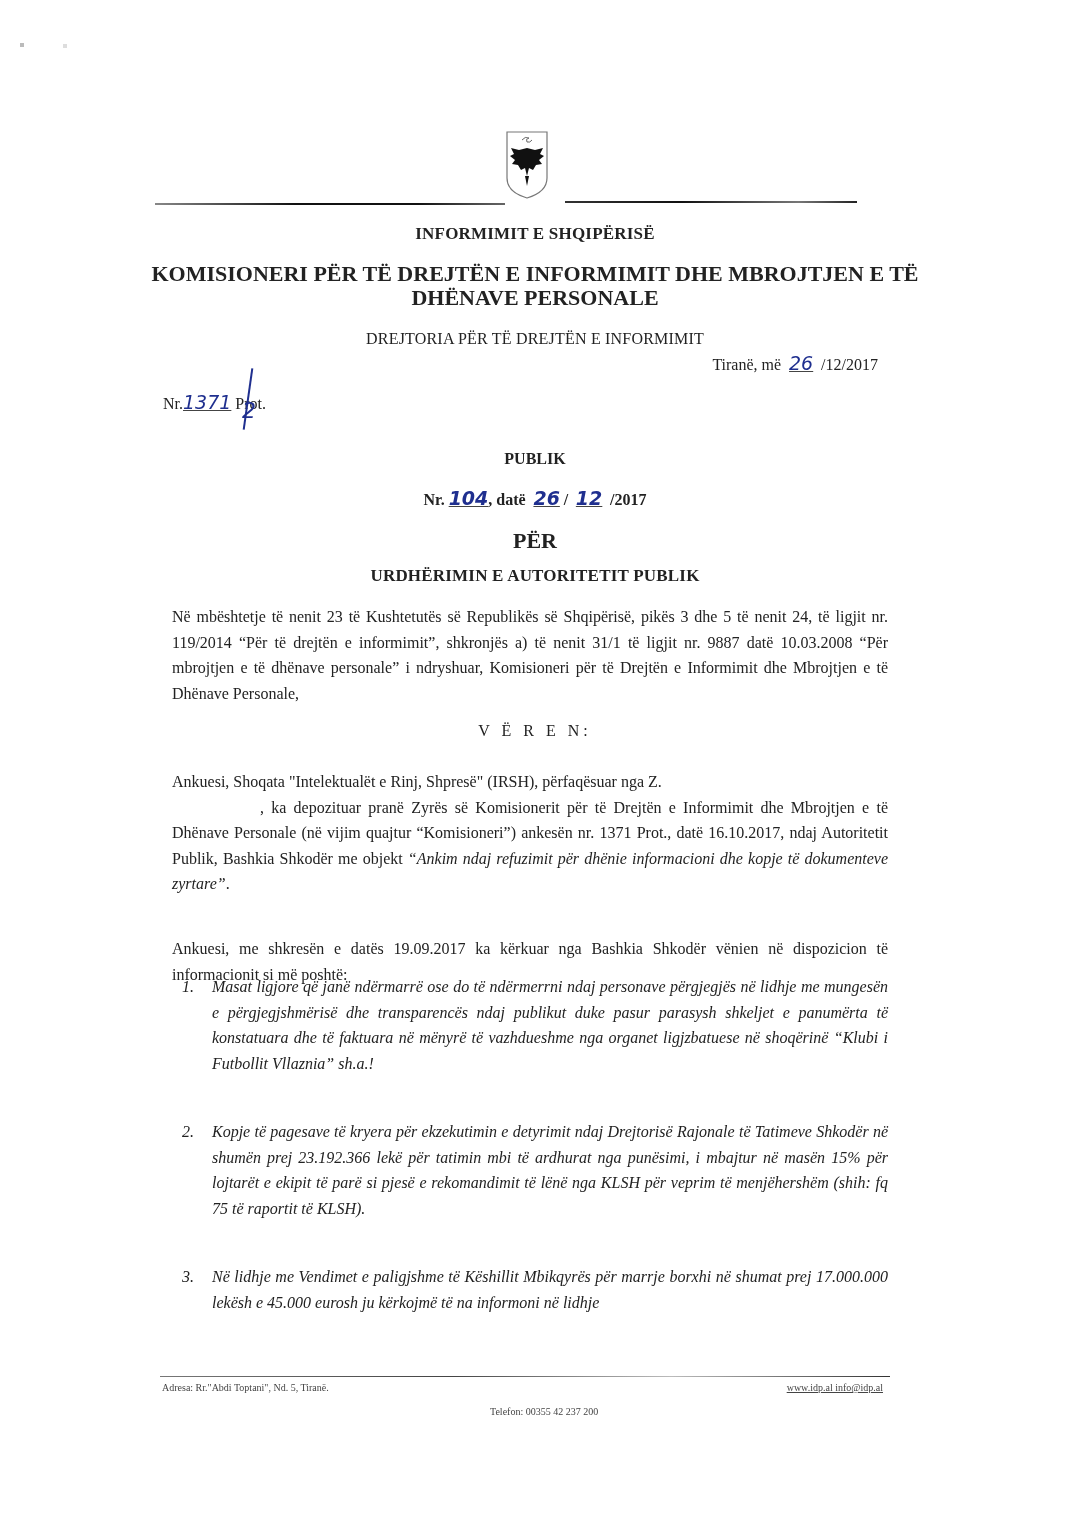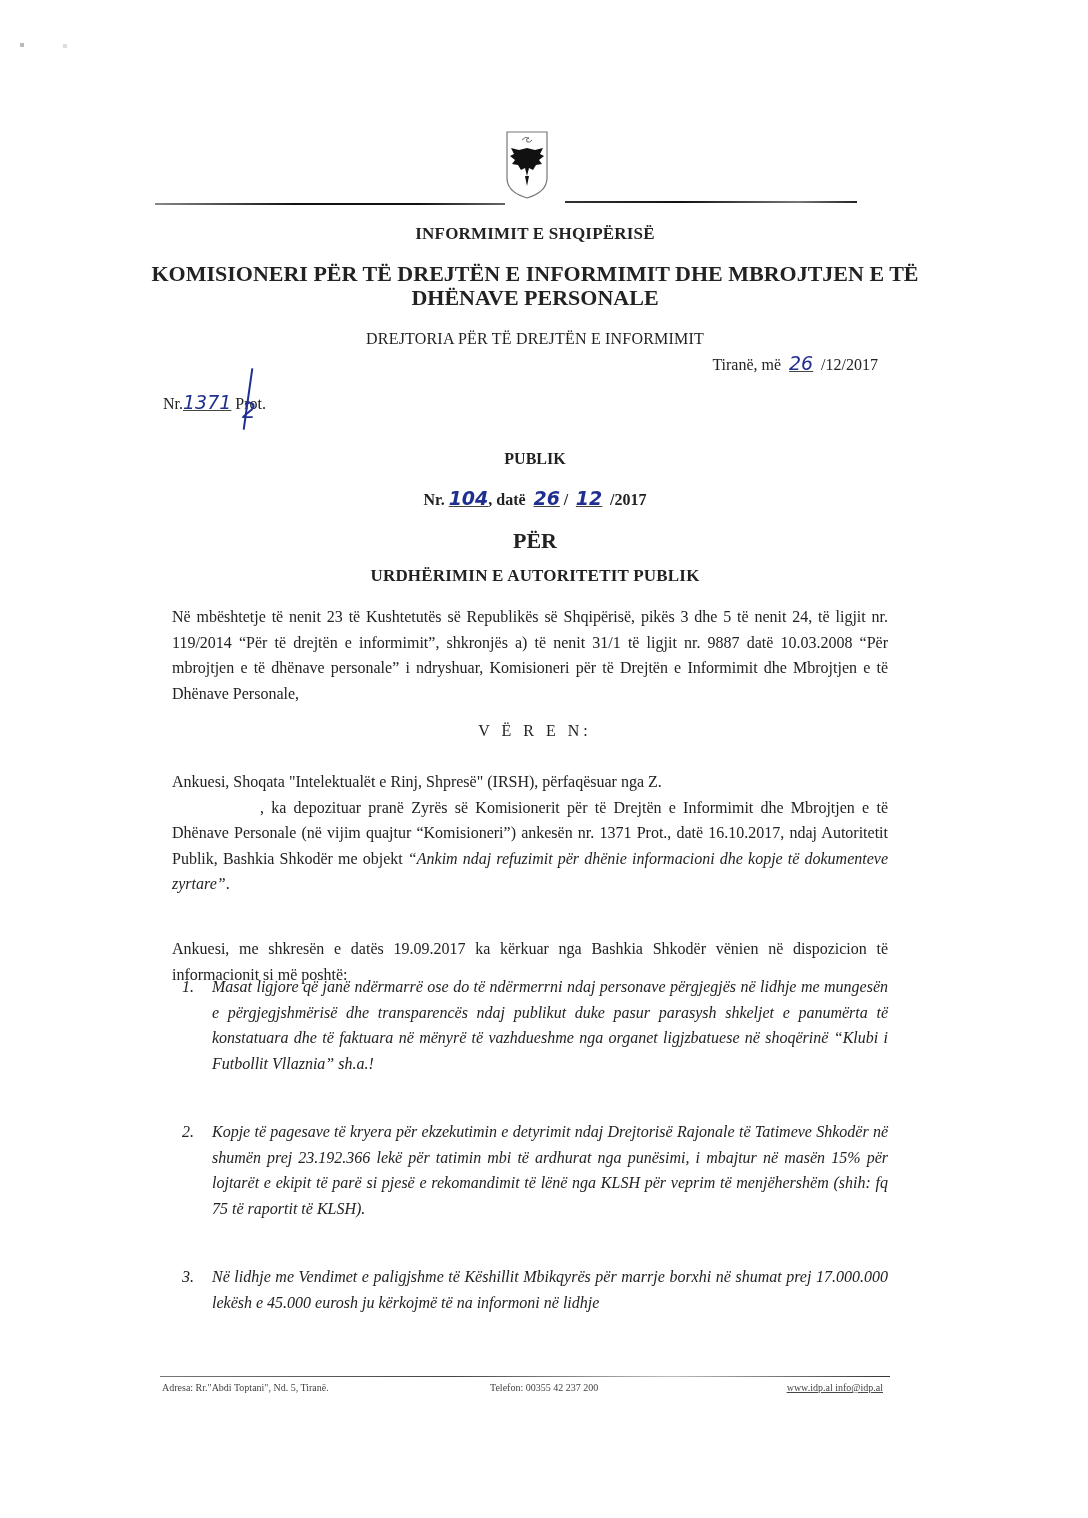--- a/index.html
+++ b/index.html
@@ -38,21 +38,21 @@
     .li { position: absolute; left: 0; width: 716px; }
     .li .num { position: absolute; left: 10px; top: 0; font-style: italic; }
     .li .txt { position: absolute; left: 40px; width: 676px; font-style: italic; text-align: justify; }
     .li1 { top: 974px; }
     .li2 { top: 1119px; }
     .li3 { top: 1264px; }
     .footer-line { left: 160px; top: 1376px; width: 730px; height: 1px;
                    background: linear-gradient(90deg, #777 0%, #444 40%, #bbb 70%, #333 100%); }
     .footer { top: 1382px; font-size: 10px; color: #444; font-family: "Liberation Serif", serif; }
     .f-addr { left: 162px; }
-    .f-tel { left: 490px; }
+    .f-tel { left: 490px; margin-top: 24px; }
     .f-web { right: 205px; text-decoration: underline; }
   </style>
 </head>
 <body>
 
 <div class="scanmark" style="left:20px;top:43px;"></div>
 <div class="scanmark" style="left:63px;top:44px;background:#ddd;"></div>
 
 <svg class="abs emblem" viewBox="0 0 44 70">
   <path d="M2 2 H42 V48 Q42 62 22 68 Q2 62 2 48 Z" fill="#fff" stroke="#777" stroke-width="1.2"></path>

